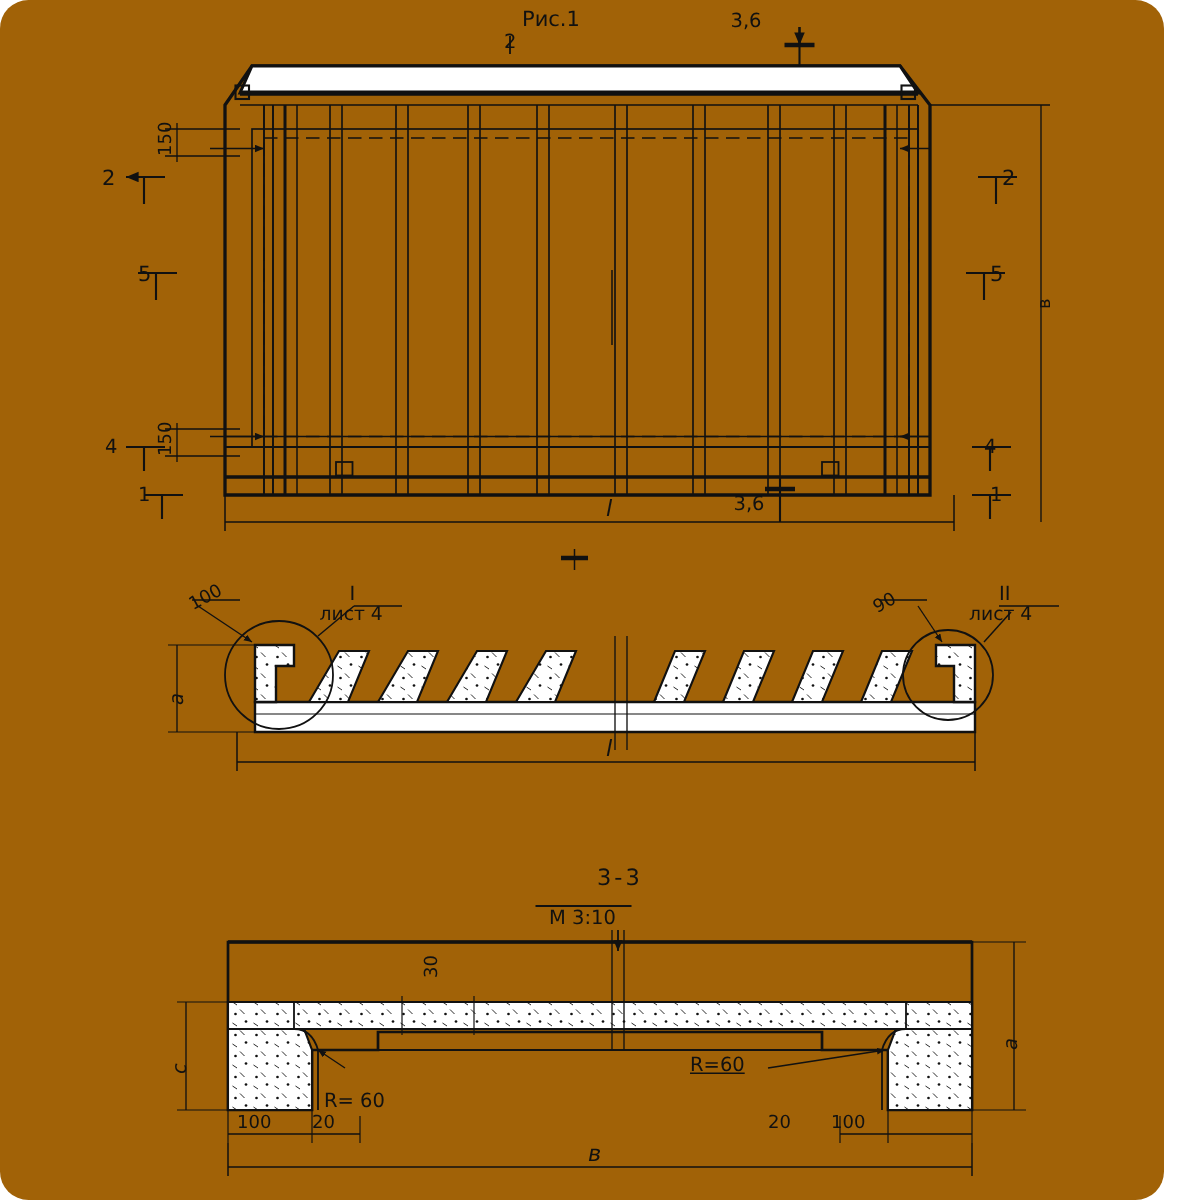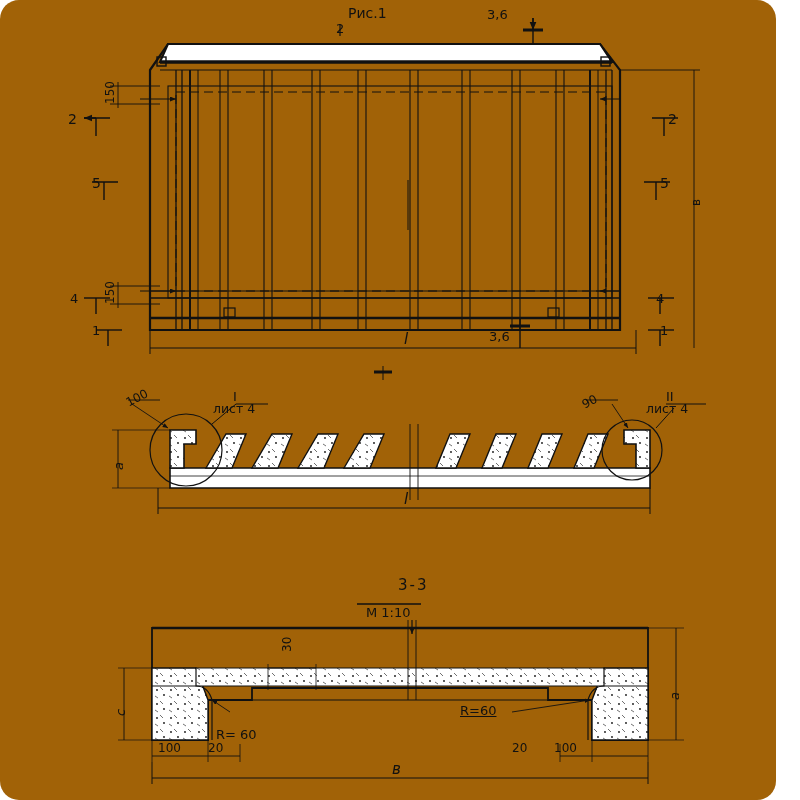--- a/index.html
+++ b/index.html
@@ -258,21 +258,21 @@
   <div class="lbl" style="left:213px;top:403px;font-size:12.5px;">лист 4</div>
   <div class="lbl" style="left:666px;top:390px;font-size:13px;">II</div>
   <div class="lbl" style="left:646px;top:403px;font-size:12.5px;">лист 4</div>
 
   <div class="lbl" style="left:124px;top:398px;font-size:12px;transform:rotate(-28deg);transform-origin:left top;">100</div>
   <div class="lbl" style="left:580px;top:400px;font-size:12px;transform:rotate(-28deg);transform-origin:left top;">90</div>
   <div class="lbl vert" style="left:112px;top:470px;font-size:13px;font-style:italic;transform:rotate(-90deg);">a</div>
   <div class="lbl" style="left:404px;top:492px;font-size:15px;font-style:italic;">l</div>
 
   <div class="lbl" style="left:383px;top:578px;font-size:15px;letter-spacing:2px;margin-left:15px;">3-3</div>
-  <div class="lbl" style="left:366px;top:606px;font-size:13px;">М 1:10</div>
+  <div class="lbl" style="left:366px;top:606px;font-size:13px;">М 3:10</div>
 
   <div class="lbl" style="left:281px;top:652px;font-size:12px;transform:rotate(-90deg);transform-origin:left top;">30</div>
   <div class="lbl vert" style="left:114px;top:716px;font-size:13px;font-style:italic;transform:rotate(-90deg);">c</div>
   <div class="lbl vert" style="left:668px;top:700px;font-size:13px;font-style:italic;transform:rotate(-90deg);">a</div>
 
   <div class="lbl" style="left:216px;top:728px;font-size:13px;">R= 60</div>
   <div class="lbl" style="left:460px;top:704px;font-size:13px;text-decoration:underline;">R=60</div>
 
   <div class="lbl" style="left:158px;top:742px;font-size:12px;">100</div>
   <div class="lbl" style="left:208px;top:742px;font-size:12px;">20</div>

